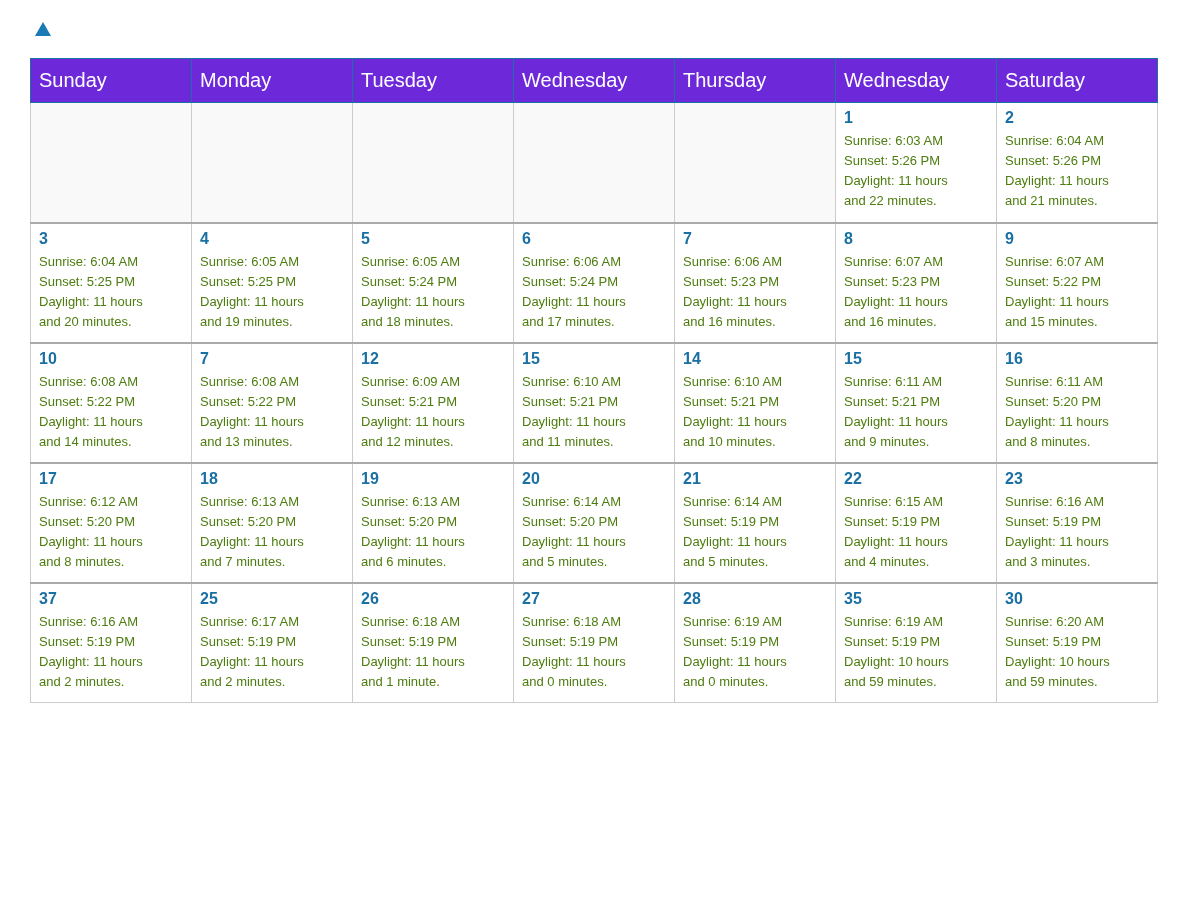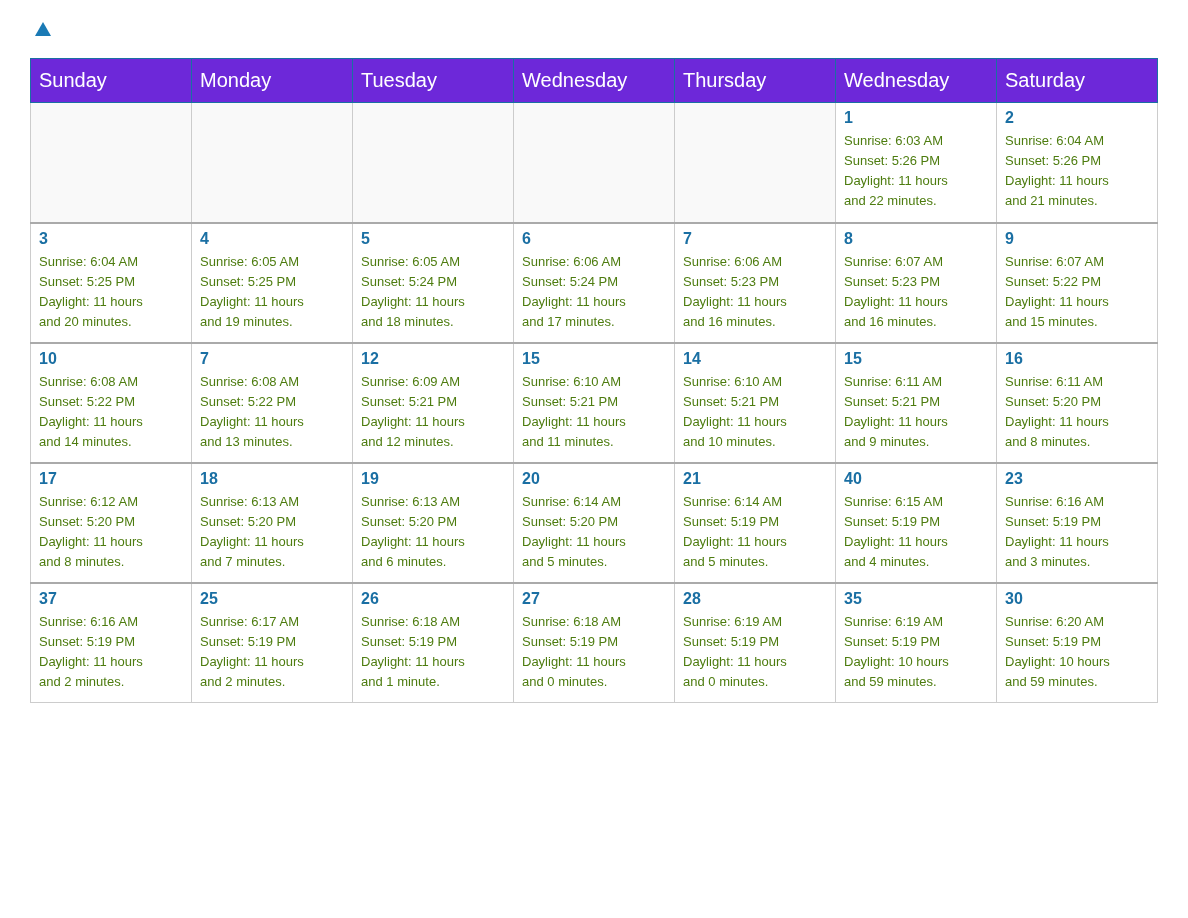--- a/index.html
+++ b/index.html
@@ -204,21 +204,21 @@
         </td>
         <td>
           <span class="day-number">20</span>
           <div class="day-info">Sunrise: 6:14 AM<br>Sunset: 5:20 PM<br>Daylight: 11 hours<br>and 5 minutes.</div>
         </td>
         <td>
           <span class="day-number">21</span>
           <div class="day-info">Sunrise: 6:14 AM<br>Sunset: 5:19 PM<br>Daylight: 11 hours<br>and 5 minutes.</div>
         </td>
         <td>
-          <span class="day-number">40</span>
+          <span class="day-number">22</span>
           <div class="day-info">Sunrise: 6:15 AM<br>Sunset: 5:19 PM<br>Daylight: 11 hours<br>and 4 minutes.</div>
         </td>
         <td>
           <span class="day-number">23</span>
           <div class="day-info">Sunrise: 6:16 AM<br>Sunset: 5:19 PM<br>Daylight: 11 hours<br>and 3 minutes.</div>
         </td>
       </tr>
       <tr>
         <td>
           <span class="day-number">37</span>

